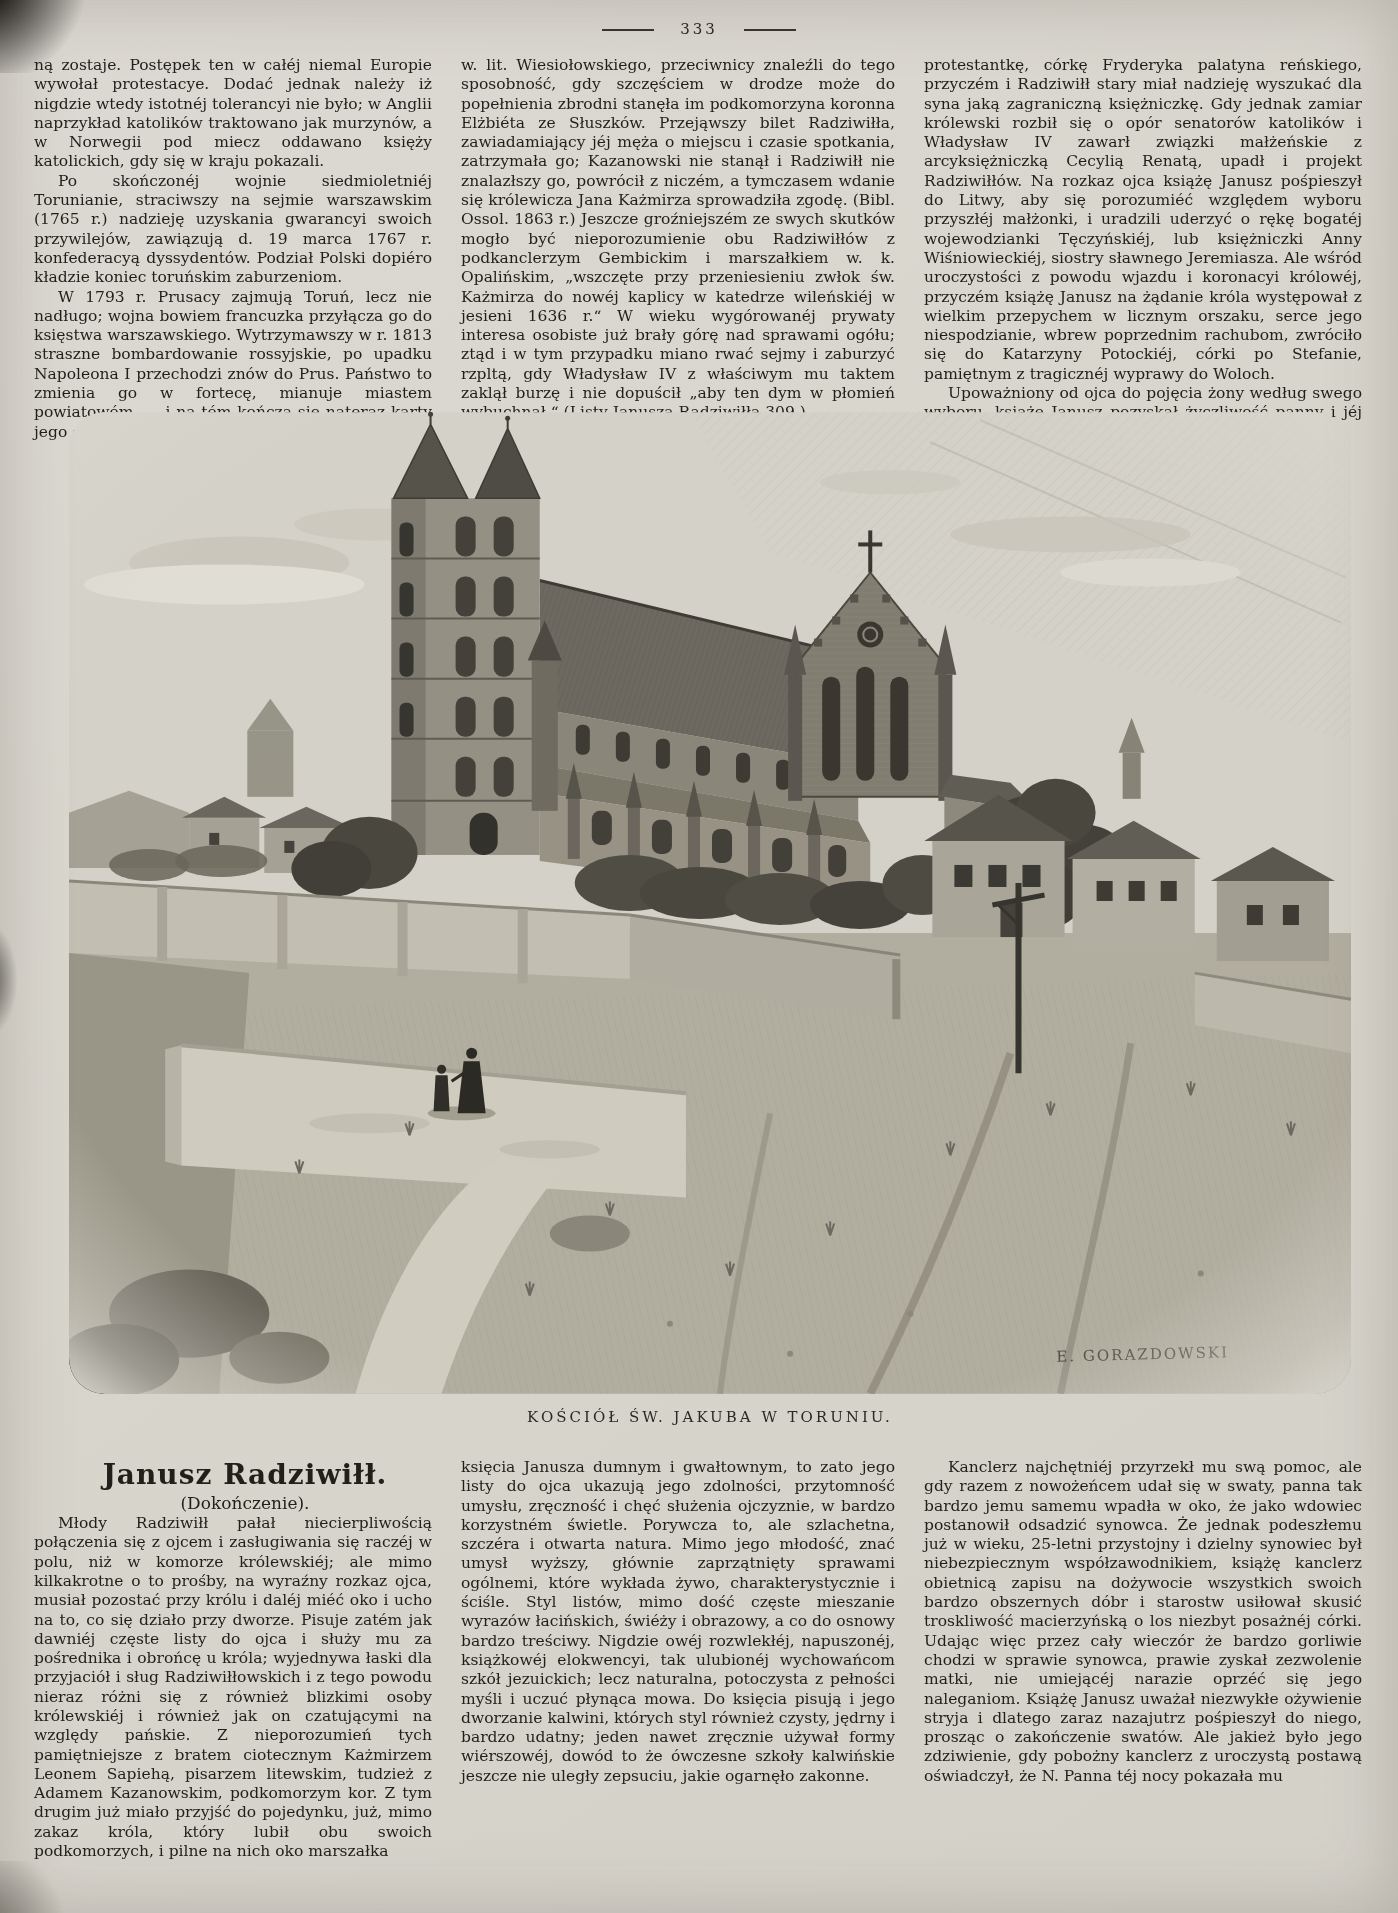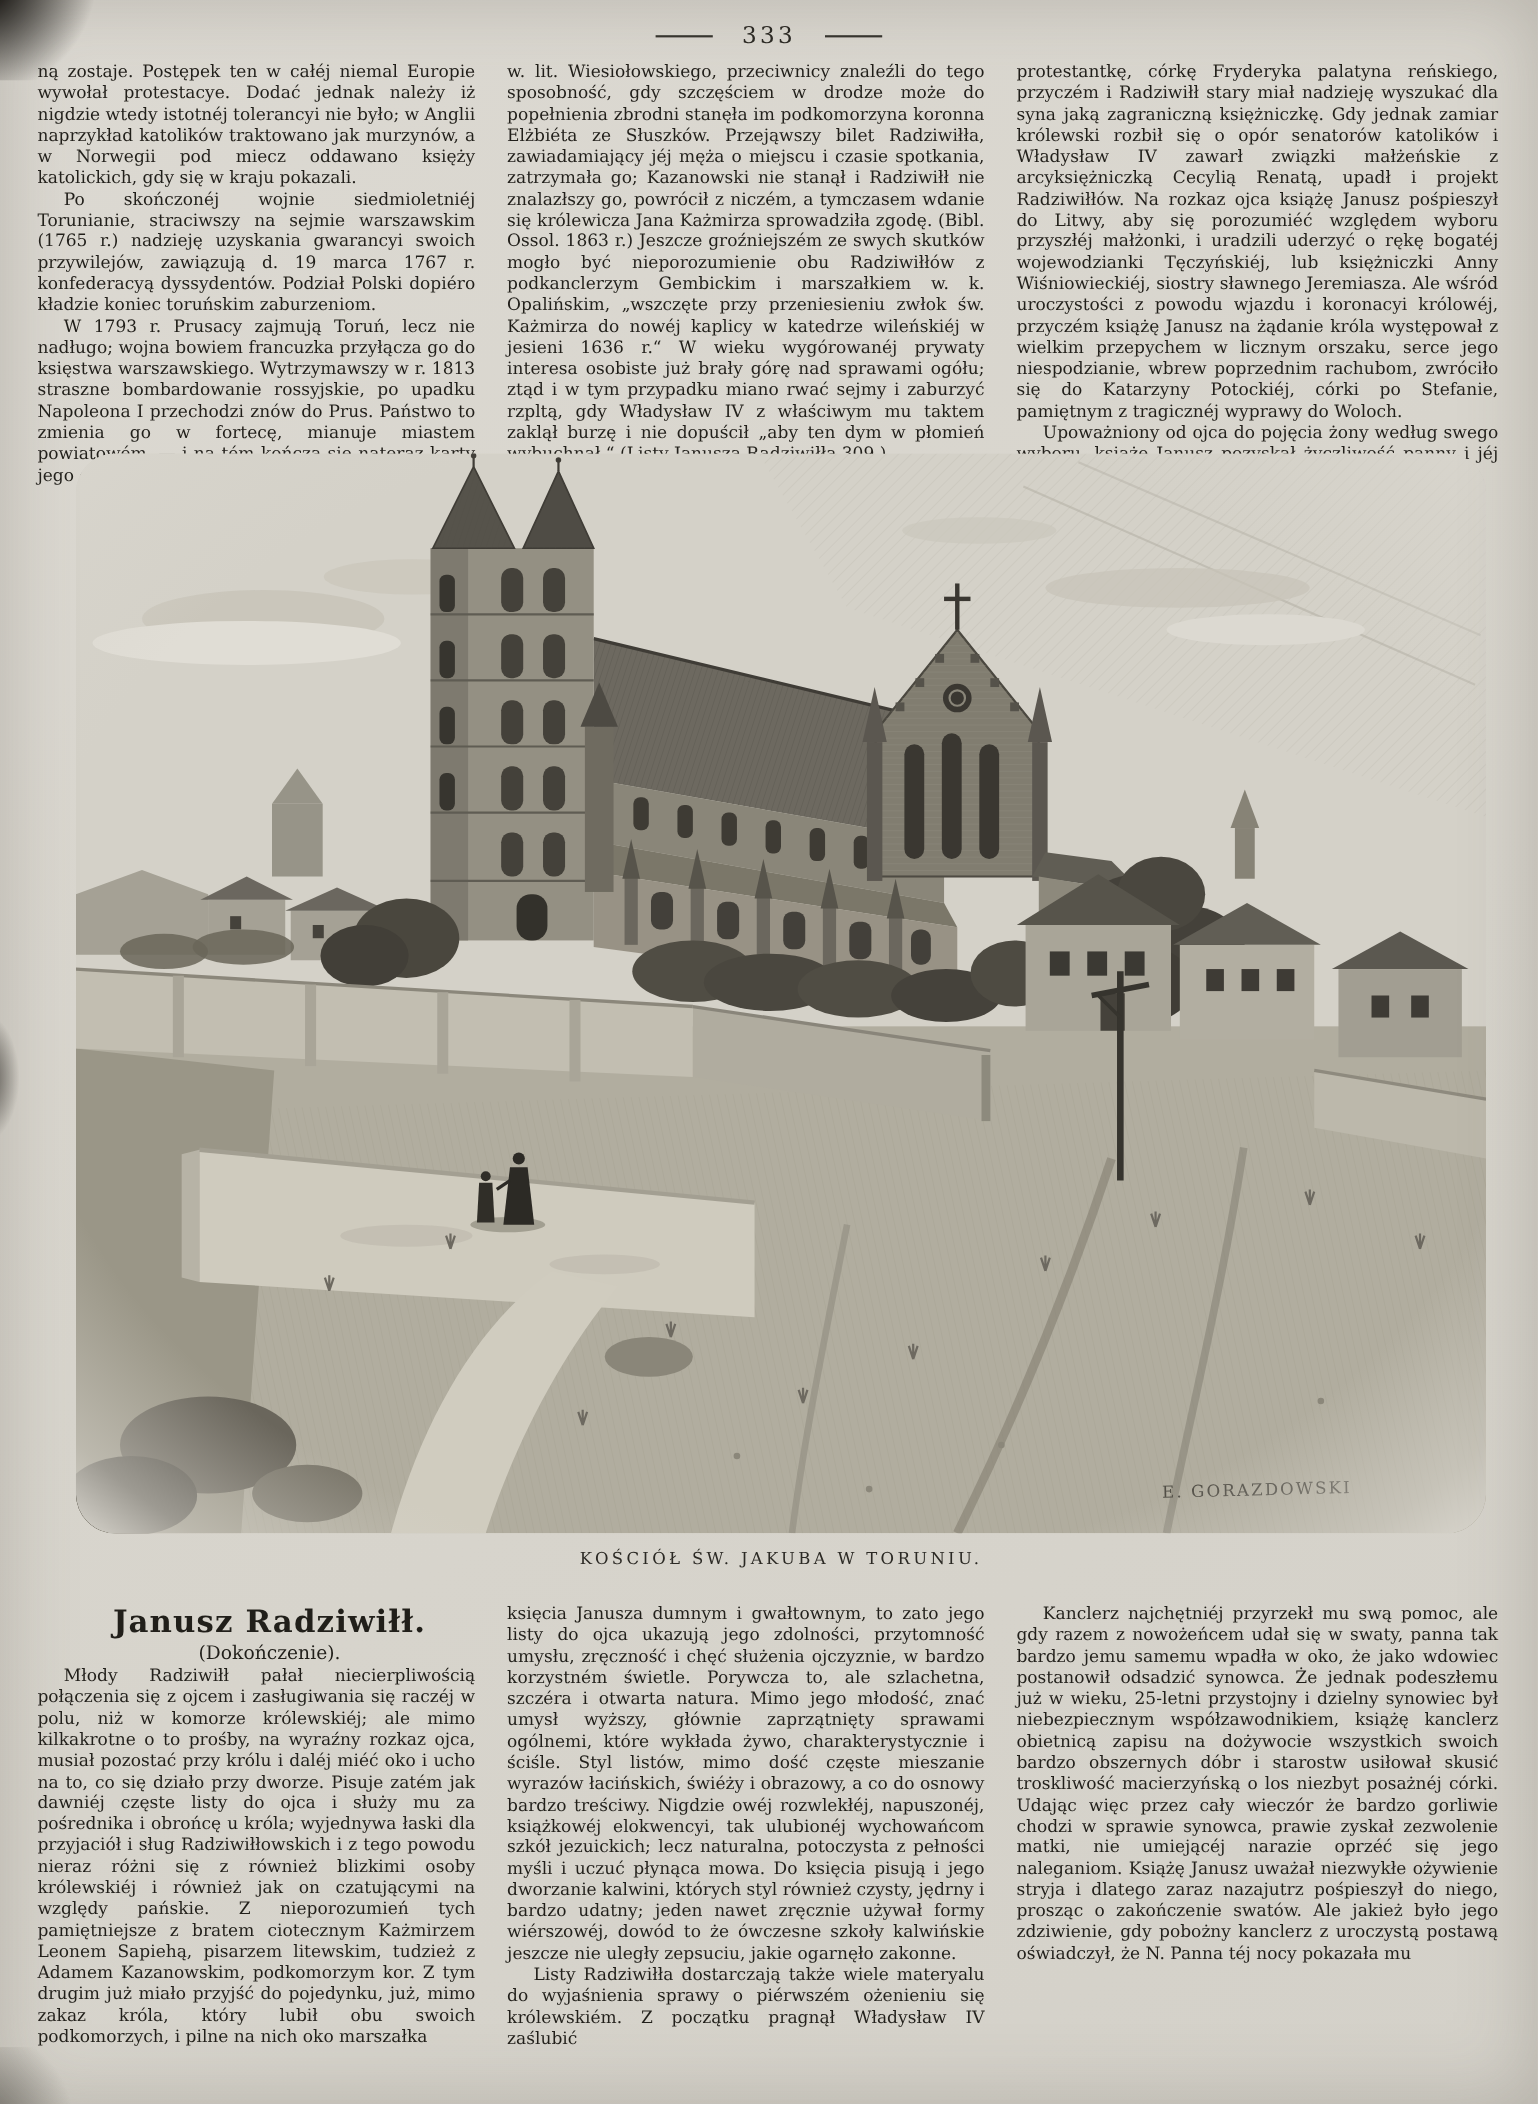--- a/index.html
+++ b/index.html
@@ -13,21 +13,21 @@
     box-shadow:inset 0 0 70px rgba(92,86,74,.28);}
   .corner-tl{position:absolute;top:-22px;left:-22px;width:120px;height:95px;
     background:radial-gradient(circle at 0 0,#0d0c0a 0 26px,rgba(13,12,10,0) 72%);}
   .blot-left{position:absolute;top:920px;left:-16px;width:34px;height:120px;
     background:radial-gradient(ellipse at left center,rgba(24,22,18,.8),rgba(24,22,18,0) 70%);}
   .corner-bl{position:absolute;bottom:-18px;left:-18px;width:90px;height:70px;
     background:radial-gradient(circle at 0 100%,rgba(30,28,23,.55),rgba(30,28,23,0) 75%);}
 
   .pageno-row{position:absolute;top:20px;left:0;width:100%;display:flex;
     justify-content:center;align-items:center;gap:26px;}
-  .pageno{font-size:21px;letter-spacing:3px;color:#2a2823;text-align:center;}
+  .pageno{font-size:15px;letter-spacing:3px;color:#2a2823;text-align:center;}
   .dash{width:52px;height:2px;background:#36342e;margin-top:2px;}
 
   .cols{position:absolute;left:34px;width:1330px;display:flex;align-items:flex-start;}
   .cols-top{top:56px;}
   .cols-bottom{top:1458px;}
   .col{font-size:15.5px;line-height:1.245;text-align:justify;}
   .col-l{width:398px;}
   .col-m{width:434px;}
   .col-r{width:438px;}
   .colsep{width:1px;background:#a19d92;margin:2px 14px 0 14px;}
@@ -349,20 +349,19 @@
 
   <div class="cols cols-bottom">
     <div class="col col-l">
       <p class="art-title">Janusz Radziwiłł.</p>
       <p class="art-sub">(Dokończenie).</p>
       <p class="art-first">Młody Radziwiłł pałał niecierpliwością połączenia się z ojcem i zasługiwania się raczéj w polu, niż w komorze królewskiéj; ale mimo kilkakrotne o to prośby, na wyraźny rozkaz ojca, musiał pozostać przy królu i daléj miéć oko i ucho na to, co się działo przy dworze. Pisuje zatém jak dawniéj częste listy do ojca i służy mu za pośrednika i obrońcę u króla; wyjednywa łaski dla przyjaciół i sług Radziwiłłowskich i z tego powodu nieraz różni się z również blizkimi osoby królewskiéj i również jak on czatującymi na względy pańskie. Z nieporozumień tych pamiętniejsze z bratem ciotecznym Każmirzem Leonem Sapiehą, pisarzem litewskim, tudzież z Adamem Kazanowskim, podkomorzym kor. Z tym drugim już miało przyjść do pojedynku, już, mimo zakaz króla, który lubił obu swoich podkomorzych, i pilne na nich oko marszałka</p>
     </div>
     <div class="colsep"></div>
     <div class="col col-m">
       <p class="cont">księcia Janusza dumnym i gwałtownym, to zato jego listy do ojca ukazują jego zdolności, przytomność umysłu, zręczność i chęć służenia ojczyznie, w bardzo korzystném świetle. Porywcza to, ale szlachetna, szczéra i otwarta natura. Mimo jego młodość, znać umysł wyższy, głównie zaprzątnięty sprawami ogólnemi, które wykłada żywo, charakterystycznie i ściśle. Styl listów, mimo dość częste mieszanie wyrazów łacińskich, świéży i obrazowy, a co do osnowy bardzo treściwy. Nigdzie owéj rozwlekłéj, napuszonéj, książkowéj elokwencyi, tak ulubionéj wychowańcom szkół jezuickich; lecz naturalna, potoczysta z pełności myśli i uczuć płynąca mowa. Do księcia pisują i jego dworzanie kalwini, których styl również czysty, jędrny i bardzo udatny; jeden nawet zręcznie używał formy wiérszowéj, dowód to że ówczesne szkoły kalwińskie jeszcze nie uległy zepsuciu, jakie ogarnęło zakonne.</p>
-      <p>Listy Radziwiłła dostarczają także wiele materyalu do wyjaśnienia sprawy o piérwszém ożenieniu się królewskiém. Z początku pragnął Władysław IV zaślubić</p>
     </div>
     <div class="colsep"></div>
     <div class="col col-r">
       <p>Kanclerz najchętniéj przyrzekł mu swą pomoc, ale gdy razem z nowożeńcem udał się w swaty, panna tak bardzo jemu samemu wpadła w oko, że jako wdowiec postanowił odsadzić synowca. Że jednak podeszłemu już w wieku, 25-letni przystojny i dzielny synowiec był niebezpiecznym współzawodnikiem, książę kanclerz obietnicą zapisu na dożywocie wszystkich swoich bardzo obszernych dóbr i starostw usiłował skusić troskliwość macierzyńską o los niezbyt posażnéj córki. Udając więc przez cały wieczór że bardzo gorliwie chodzi w sprawie synowca, prawie zyskał zezwolenie matki, nie umiejącéj narazie oprzéć się jego naleganiom. Książę Janusz uważał niezwykłe ożywienie stryja i dlatego zaraz nazajutrz pośpieszył do niego, prosząc o zakończenie swatów. Ale jakież było jego zdziwienie, gdy pobożny kanclerz z uroczystą postawą oświadczył, że N. Panna téj nocy pokazała mu</p>
     </div>
   </div>
 </div>
 
 </body></html>

